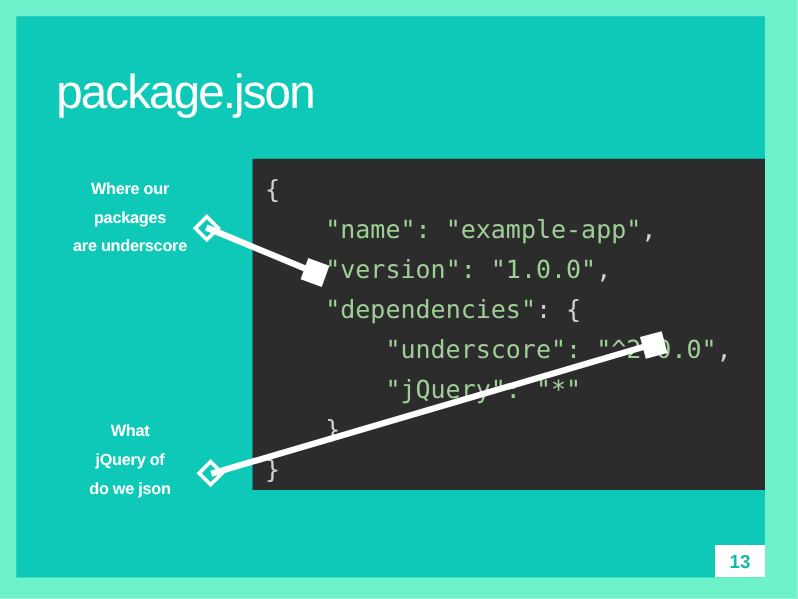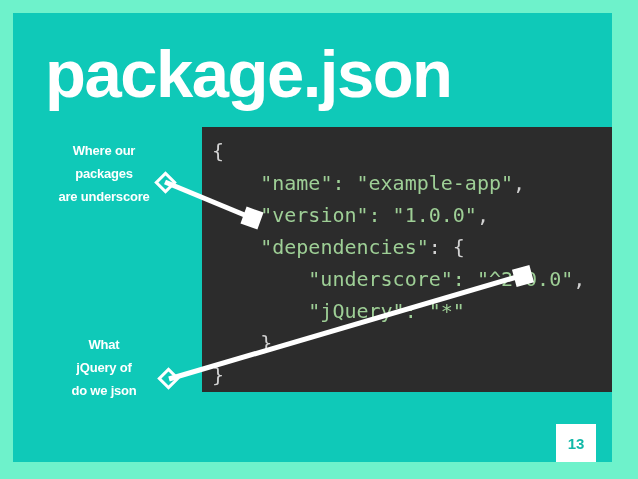--- a/index.html
+++ b/index.html
@@ -31,23 +31,23 @@
     height: 449px;
     background: #0fc9b8;
     overflow: hidden;
   }
 
   
   #title {
     position: absolute;
     left: 32px;
     top: 30px;
-    font-size: 67px;
+    font-size: 38px;
     line-height: 62px;
-    font-weight: 700;
+    font-weight: 400;
     color: #ffffff;
     letter-spacing: -1.5px;
     white-space: nowrap;
   }
 
   
   #code-block {
     position: absolute;
     left: 189px;
     top: 114px;
@@ -87,24 +87,24 @@
     position: absolute;
     left: 0; top: 0;
     width: 599px;
     height: 449px;
     pointer-events: none;
   }
 
   
   #page-badge {
     position: absolute;
-    right: 16px;
+    right: 0px;
     bottom: 0px;
     width: 40px;
-    height: 38px;
+    height: 26px;
     background: #ffffff;
     display: flex;
     align-items: center;
     justify-content: center;
     color: #12b9a8;
     font-size: 15px;
     font-weight: 700;
   }
 </style>
 </head>

